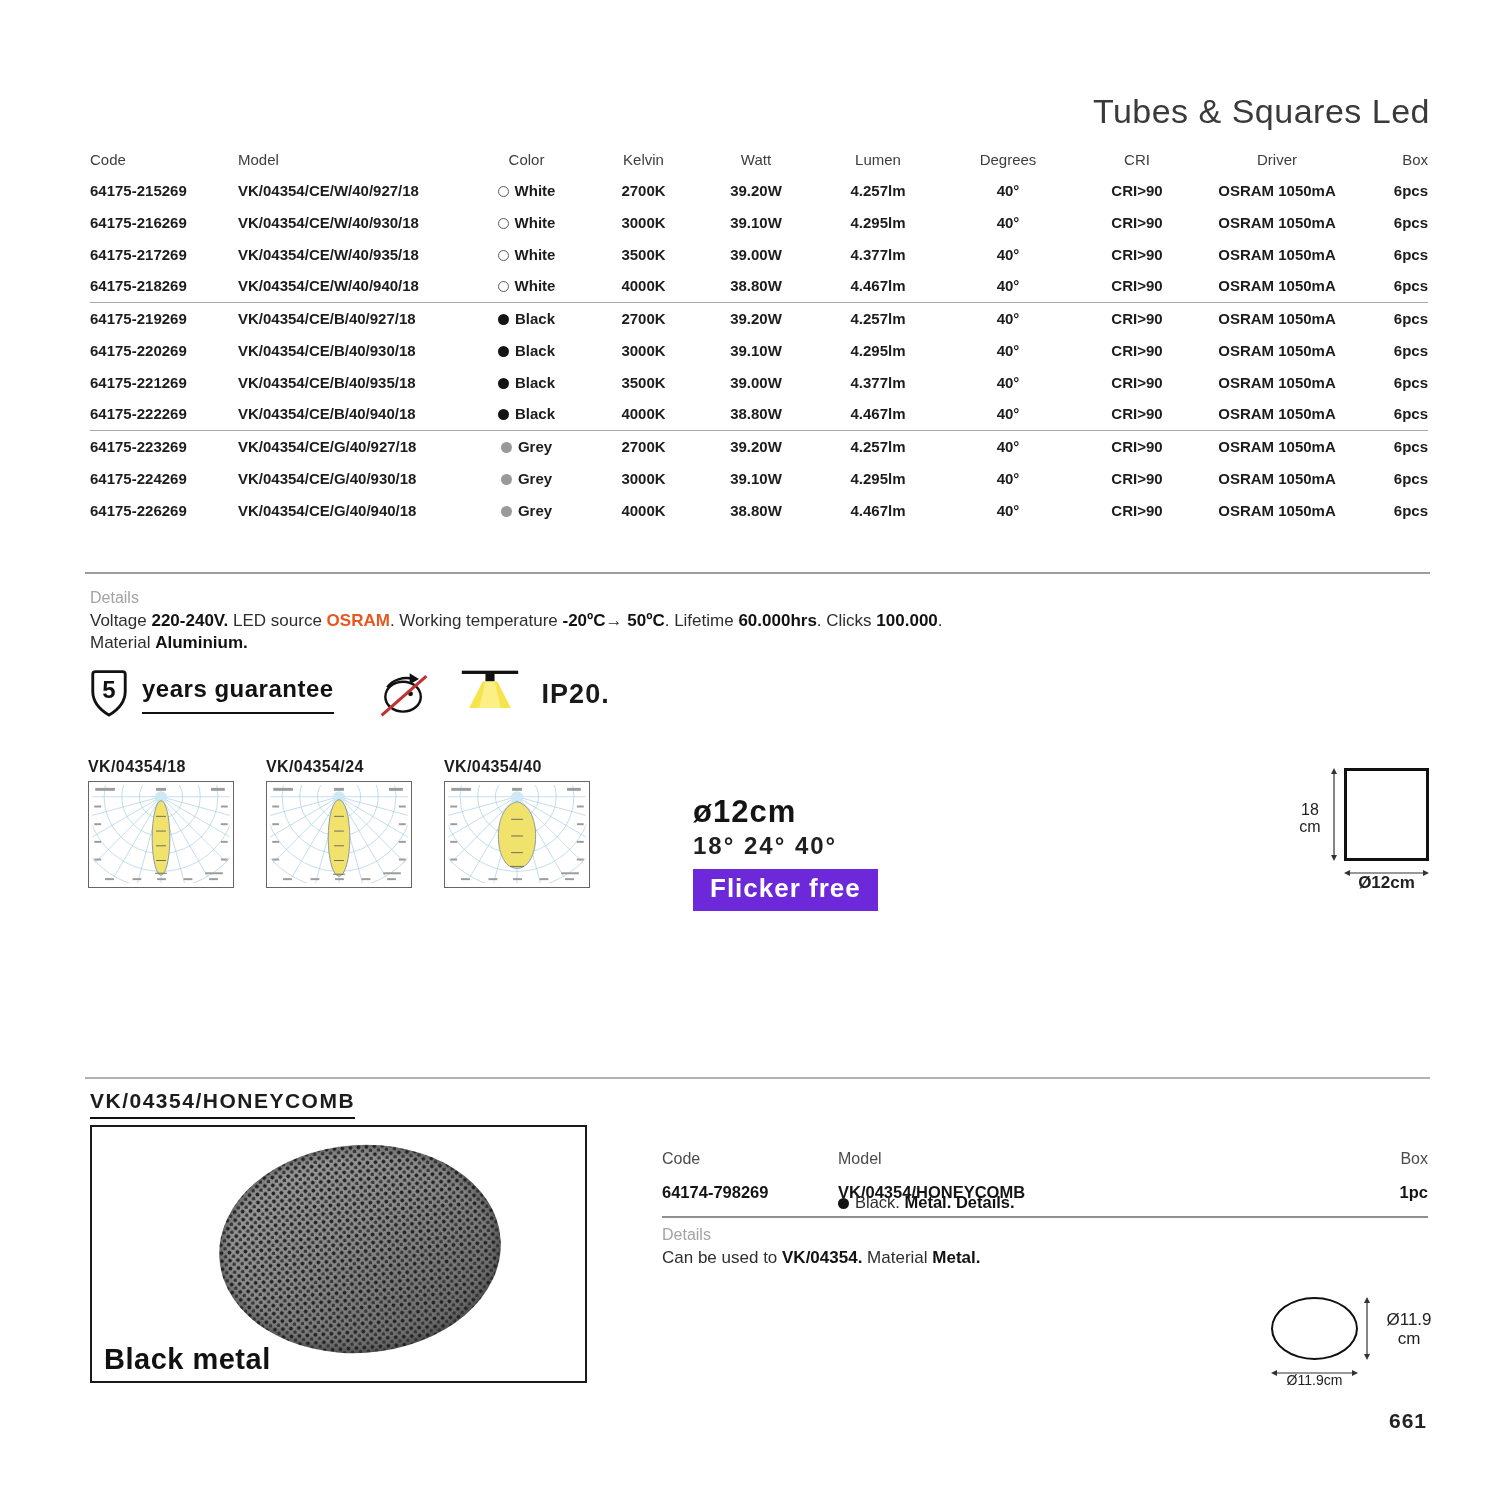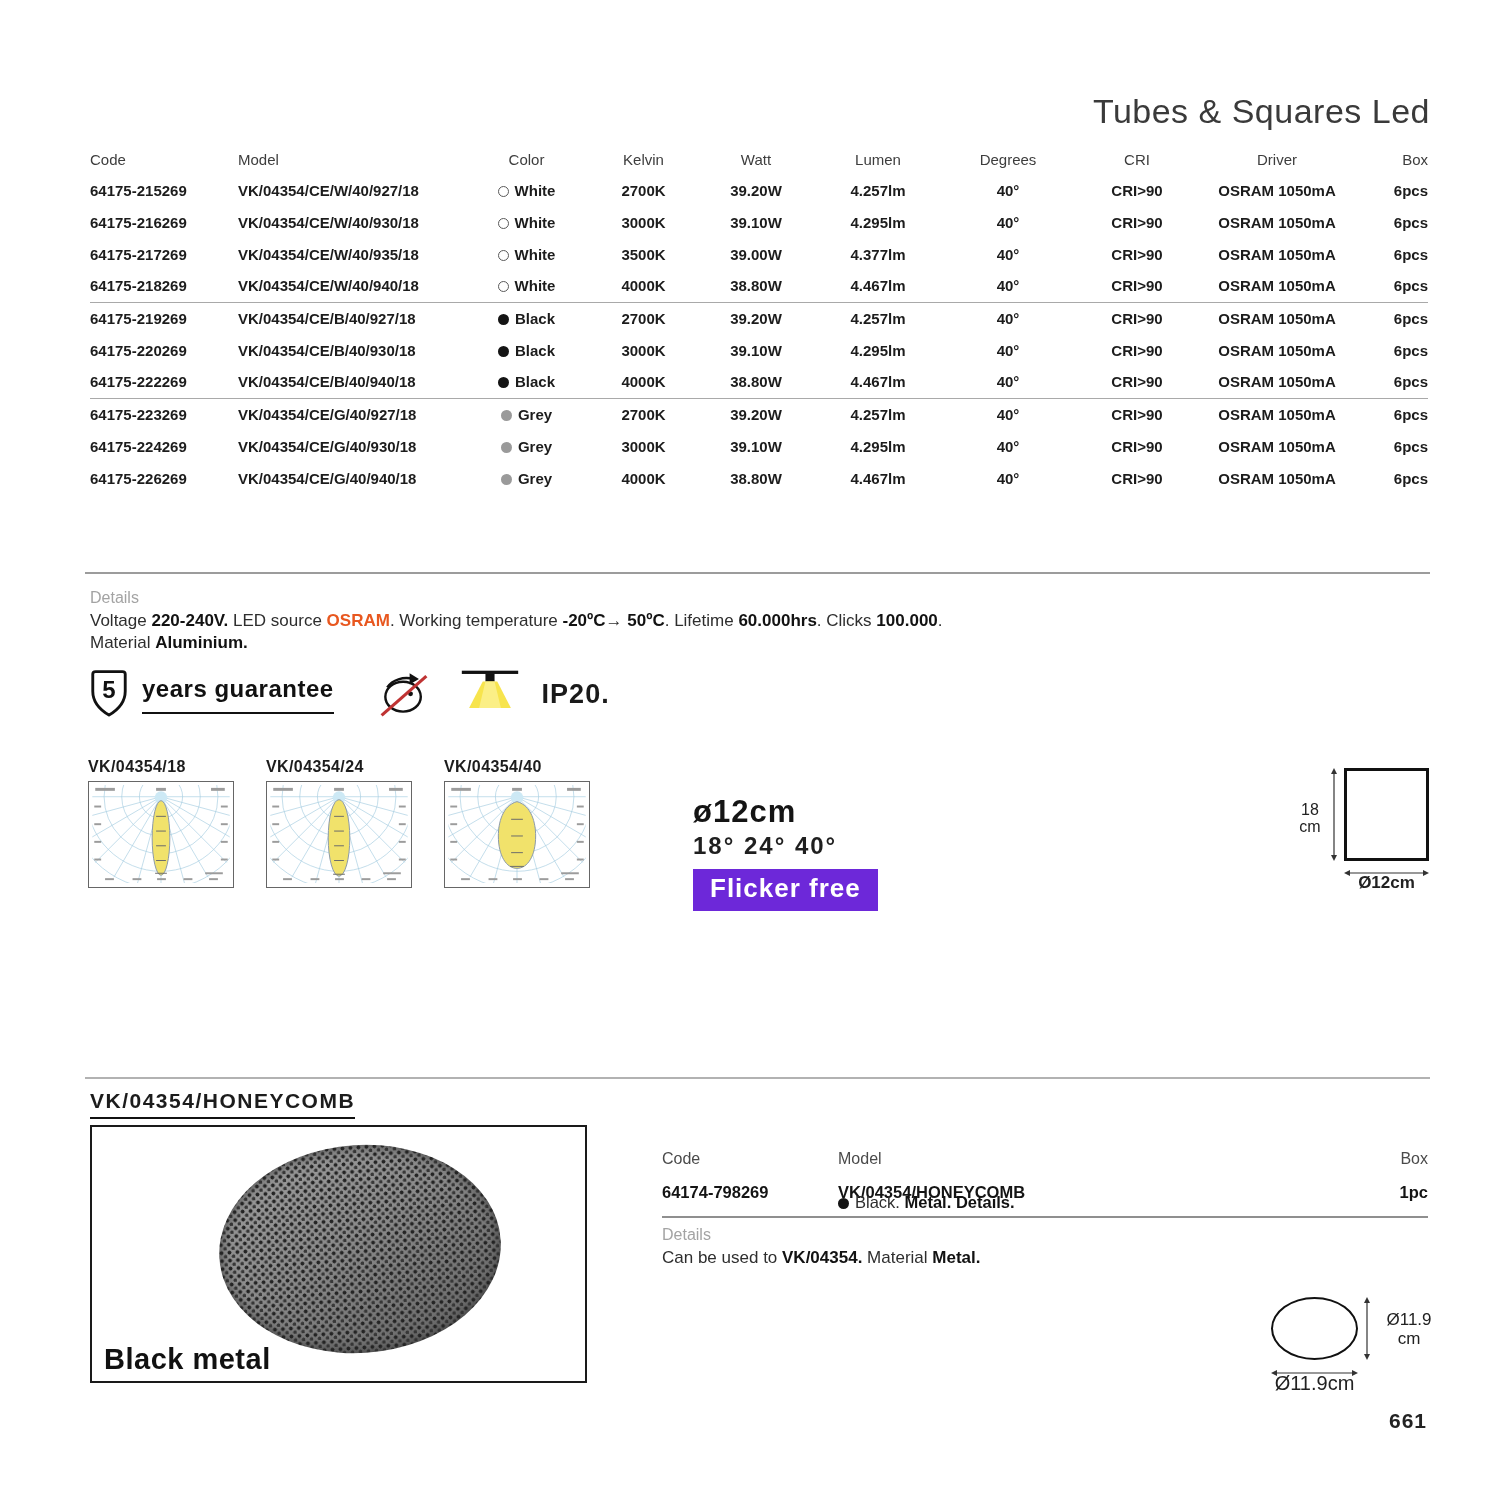--- a/index.html
+++ b/index.html
@@ -79,21 +79,21 @@
   .hc-col-box { right:0; text-align:right; }
   .hc-finish { position:absolute; left:176px; top:43px; font-size:16.5px; color:#2e2e2e; }
   .hc-divider { position:absolute; left:0; top:66px; width:766px; height:1.5px; background:#8f8f8f; }
   .hc-details-label { position:absolute; left:0; top:76px; font-size:16px; color:#a3a3a3; font-weight:400; }
   .hc-details-text { position:absolute; left:0; top:98px; font-size:17px; color:#2e2e2e; }
   
   .dim-circle { position:absolute; left:1271px; top:1297px; width:87px; height:63px; border:2.5px solid #111; border-radius:50%; background:#fff; }
   .dim-vline-ci { position:absolute; left:1362px; top:1297px; }
   .ci-right-label { position:absolute; left:1376px; top:1310px; width:66px; text-align:center; font-size:17px; line-height:19px; color:#222; }
   .dim-hline-ci { position:absolute; left:1271px; top:1364px; }
-  .ci-bottom-label { position:absolute; left:1254px; top:1372px; width:121px; text-align:center; font-size:20px; color:#222; }
+  .ci-bottom-label { position:absolute; left:1254px; top:1372px; width:121px; text-align:center; font-size:14px; color:#222; }
   
   .page-number { position:absolute; right:73px; top:1409px; font-size:21px; font-weight:700; color:#232323; letter-spacing:1px; }
 </style>
 </head>
 <body>
 
 <div class="page">
 
   <div class="title">Tubes &amp; Squares Led</div>
 
@@ -185,20 +185,32 @@
           <td class="col-center">OSRAM 1050mA</td>
           <td class="col-right">6pcs</td>
         </tr>
         <tr>
           <td class="col-left">64175-220269</td>
           <td class="col-left">VK/04354/CE/B/40/930/18</td>
           <td class="col-center"><span class="dot black"></span>Black</td>
           <td class="col-center">3000K</td>
           <td class="col-center">39.10W</td>
           <td class="col-center">4.295lm</td>
+          <td class="col-center">40°</td>
+          <td class="col-center">CRI&gt;90</td>
+          <td class="col-center">OSRAM 1050mA</td>
+          <td class="col-right">6pcs</td>
+        </tr>
+        <tr>
+          <td class="col-left">64175-221269</td>
+          <td class="col-left">VK/04354/CE/B/40/935/18</td>
+          <td class="col-center"><span class="dot black"></span>Black</td>
+          <td class="col-center">3500K</td>
+          <td class="col-center">39.00W</td>
+          <td class="col-center">4.377lm</td>
           <td class="col-center">40°</td>
           <td class="col-center">CRI&gt;90</td>
           <td class="col-center">OSRAM 1050mA</td>
           <td class="col-right">6pcs</td>
         </tr>
         <tr class="group-end">
           <td class="col-left">64175-222269</td>
           <td class="col-left">VK/04354/CE/B/40/940/18</td>
           <td class="col-center"><span class="dot black"></span>Black</td>
           <td class="col-center">4000K</td>

